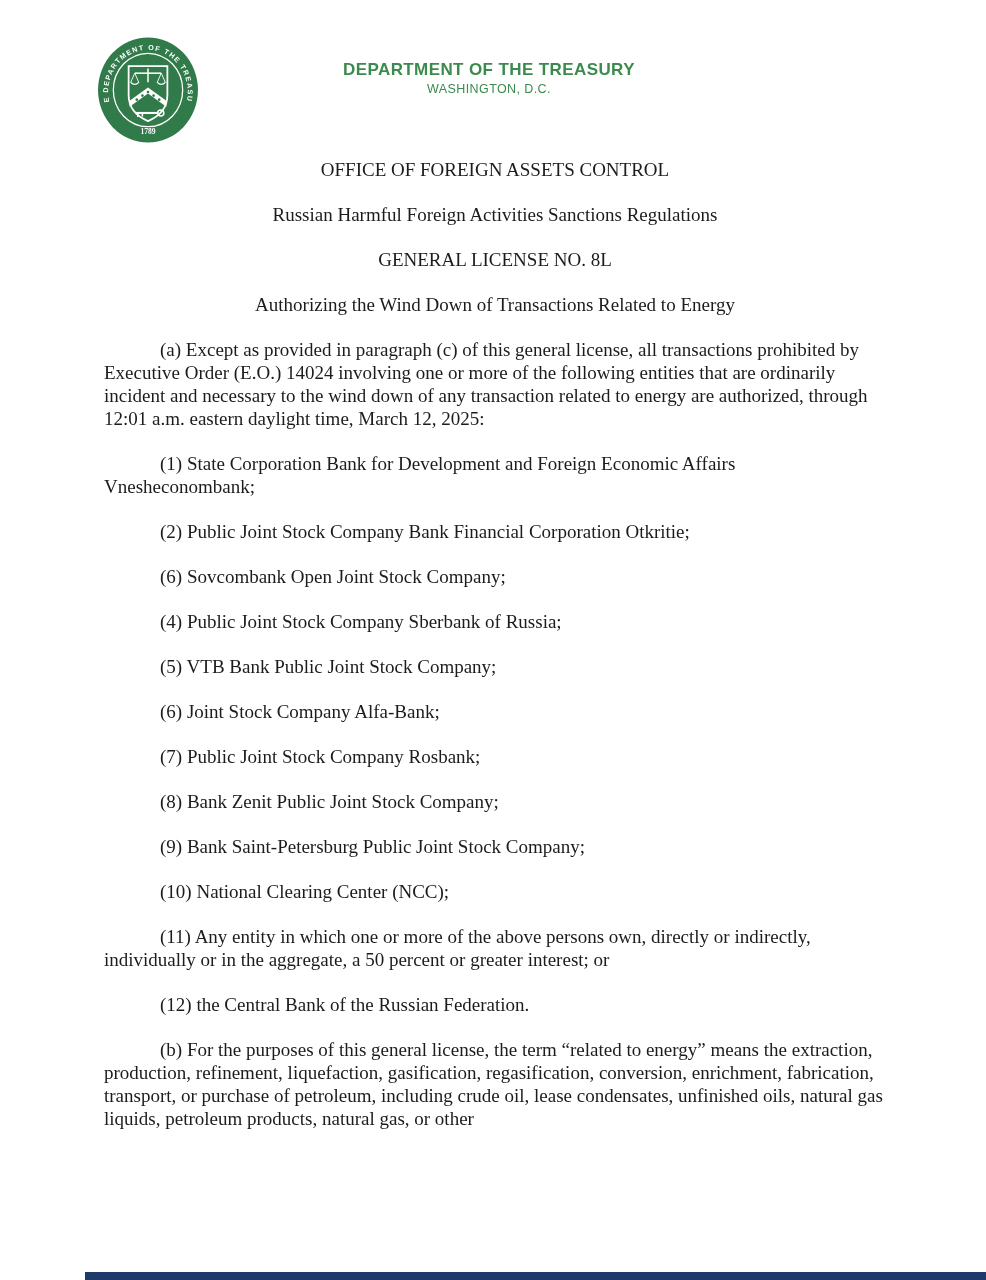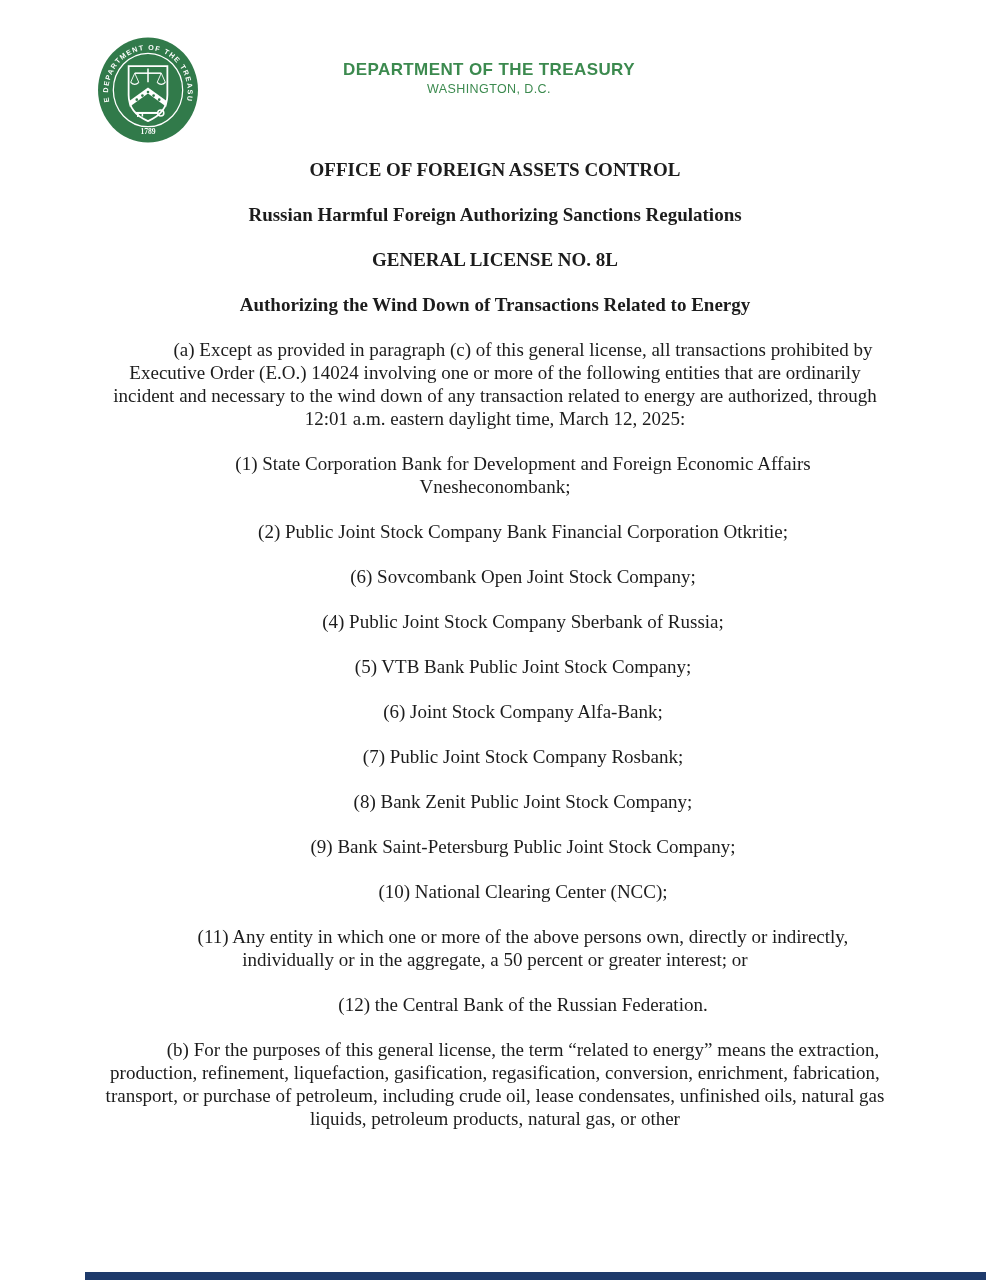--- a/index.html
+++ b/index.html
@@ -48,29 +48,29 @@
     position: absolute;
     top: 158px;
     left: 0;
     width: 100%;
     padding: 0 100px 0 104px;
     font-size: 19px;
     line-height: 23px;
   }
   .h-center {
     text-align: center;
-    font-weight: bold;
+    font-weight: normal;
     margin-bottom: 22px;
   }
   .h-center.tight { margin-bottom: 0; }
   .two-line { margin-bottom: 22px; }
   .para {
     text-indent: 56px;
     margin-bottom: 22px;
-    text-align: center;
+    text-align: left;
   }
   .para:last-child { margin-bottom: 16px; }
 
   
   .bottom-bar {
     position: absolute;
     left: 85px;
     right: 0;
     bottom: 0;
     height: 8px;
@@ -121,21 +121,21 @@
 
   <div class="agency-block">
     <div class="agency-name">DEPARTMENT OF THE TREASURY</div>
     <div class="agency-location">WASHINGTON, D.C.</div>
   </div>
 
   <div class="doc">
     <div class="h-center">OFFICE OF FOREIGN ASSETS CONTROL</div>
 
     <div class="two-line">
-      <div class="h-center tight">Russian Harmful Foreign Authorizing Sanctions Regulations</div>
+      <div class="h-center tight">Russian Harmful Foreign Activities Sanctions Regulations</div>
     </div>
 
     <div class="h-center">GENERAL LICENSE NO. 8L</div>
 
     <div class="h-center">Authorizing the Wind Down of Transactions Related to Energy</div>
 
     <p class="para">(a) Except as provided in paragraph (c) of this general license, all transactions prohibited by Executive Order (E.O.) 14024 involving one or more of the following entities that are ordinarily incident and necessary to the wind down of any transaction related to energy are authorized, through 12:01 a.m. eastern daylight time, March 12, 2025:</p>
 
     <p class="para">(1) State Corporation Bank for Development and Foreign Economic Affairs Vnesheconombank;</p>
     <p class="para">(2) Public Joint Stock Company Bank Financial Corporation Otkritie;</p>

